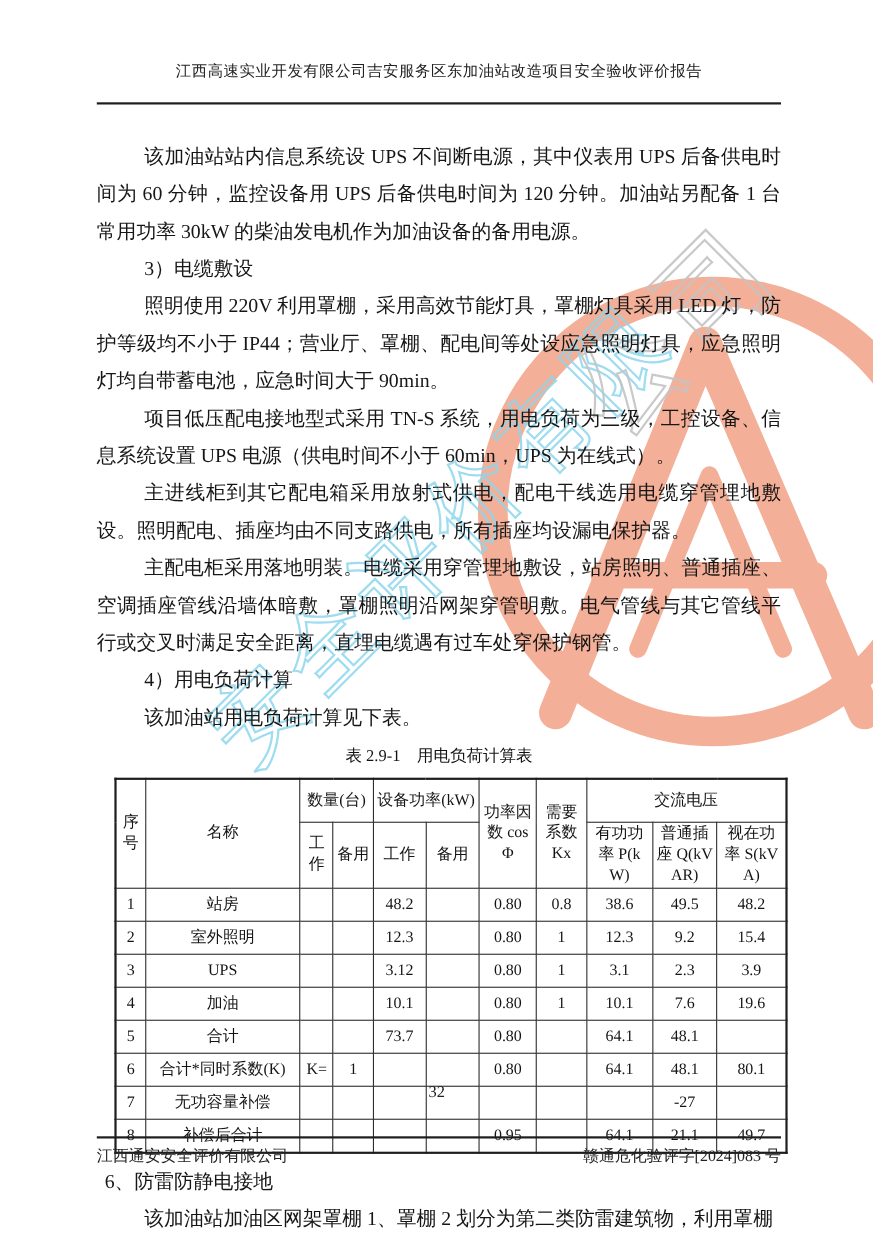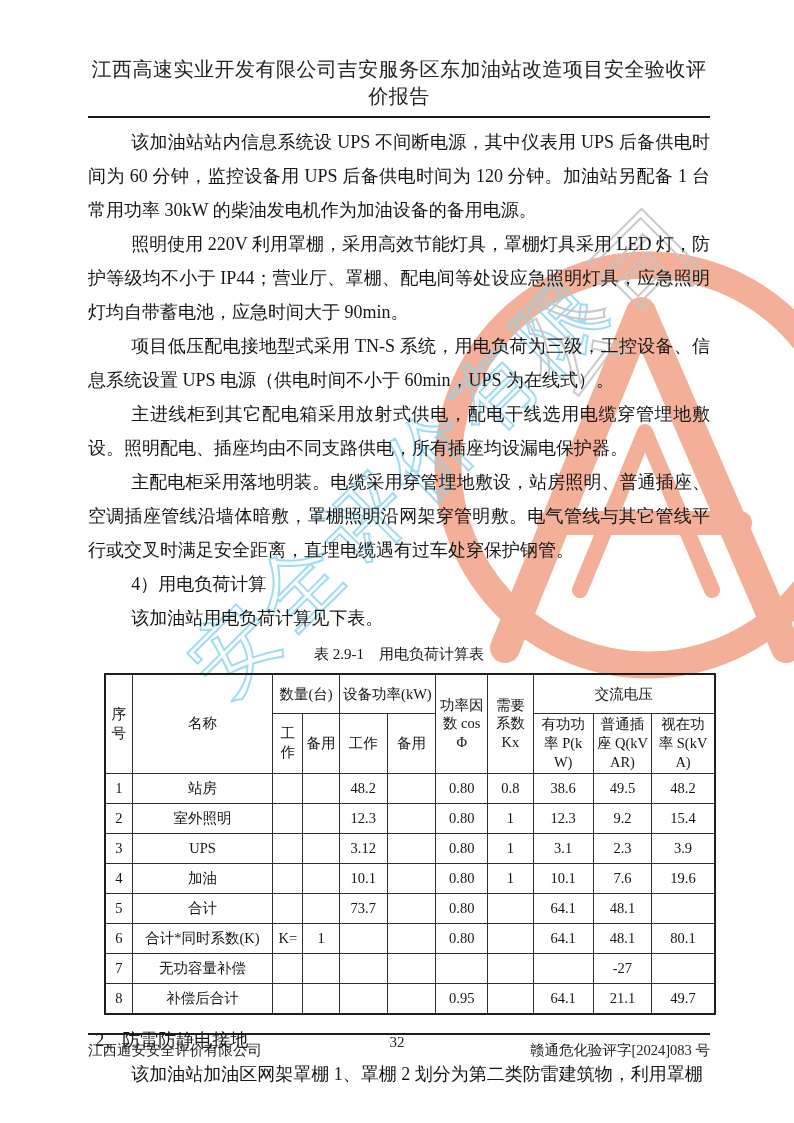--- a/index.html
+++ b/index.html
@@ -5,42 +5,42 @@
   html,body{margin:0;padding:0;background:#e8e8e8;}
   .page{
     width:794px;height:1123px;position:relative;margin:0 auto;
     background:#ffffff;overflow:hidden;
     font-family:"Liberation Serif","DejaVu Serif",serif;
     color:#1a1a1a;
   }
   .watermark{position:absolute;left:0;top:0;z-index:0;pointer-events:none;}
   .page-header{
     position:absolute;top:56px;left:88px;right:84px;z-index:1;
-    text-align:center;font-size:20px;letter-spacing:.5px;
-    padding-bottom:6px;border-bottom:2px solid #1d1d1d;color:#222;
+    text-align:center;font-size:14px;letter-spacing:.5px;
+    padding-bottom:19px;border-bottom:2px solid #1d1d1d;color:#222;
   }
   .content{position:absolute;top:97px;left:88px;right:84px;z-index:1;margin-top:28px;}
   .para{margin:0;font-size:18px;line-height:34px;text-align:justify;color:#161616;}
   .para.indent{text-indent:2.4em;}
   .para.section{text-indent:.4em;}
   .table-title{text-align:center;font-size:15px;line-height:32px;margin-top:3px;color:#141414;}
   table.load-table{
     border-collapse:collapse;table-layout:fixed;width:612px;
     margin:3px auto 0 16px;font-size:14.5px;color:#141414;
     border:2px solid #1d1d1d;
   }
   .load-table th,.load-table td{
     border:1px solid #2e2e2e;text-align:center;vertical-align:middle;
     padding:1px 2px;font-weight:normal;word-break:break-all;line-height:1.3;
   }
   .load-table thead tr.h1 th{height:36px;}
   .load-table thead tr.h2 th{height:40px;}
   .load-table tbody td{height:27px;}
   .after-table{margin-top:8px;}
-  .page-number{position:absolute;left:0;right:0;top:1034px;z-index:1;text-align:center;font-size:15px;color:#222;}
+  .page-number{position:absolute;left:0;right:0;top:985px;z-index:1;text-align:center;font-size:15px;color:#222;}
   .page-footer{
     position:absolute;left:88px;right:84px;top:1033px;z-index:1;
     border-top:2px solid #1d1d1d;padding-top:6px;
     display:flex;justify-content:space-between;font-size:14.5px;color:#222;
   }
 </style>
 </head>
 <body>
 
 <div class="page">
@@ -55,20 +55,21 @@
     <text x="225" y="700" font-size="84" letter-spacing="8" fill="none" stroke-width="2" opacity="0.85" transform="rotate(-45 225 700)" stroke="#8ed6ee">安全评价有限</text>
     <text x="560" y="400" font-size="100" letter-spacing="10" fill="none" stroke-width="2" opacity="0.9" transform="rotate(-45 560 400)" stroke="#c4c4c4">公司</text>
   </svg>
 
   <header class="page-header">
     <div>江西高速实业开发有限公司吉安服务区东加油站改造项目安全验收评价报告</div>
   </header>
 
   <main class="content">
     <p class="para indent">该加油站站内信息系统设 UPS 不间断电源，其中仪表用 UPS 后备供电时间为 60 分钟，监控设备用 UPS 后备供电时间为 120 分钟。加油站另配备 1 台常用功率 30kW 的柴油发电机作为加油设备的备用电源。</p>
+    <p class="para indent">3）电缆敷设</p>
     <p class="para indent">照明使用 220V 利用罩棚，采用高效节能灯具，罩棚灯具采用 LED 灯，防护等级均不小于 IP44；营业厅、罩棚、配电间等处设应急照明灯具，应急照明灯均自带蓄电池，应急时间大于 90min。</p>
     <p class="para indent">项目低压配电接地型式采用 TN-S 系统，用电负荷为三级，工控设备、信息系统设置 UPS 电源（供电时间不小于 60min，UPS 为在线式）。</p>
     <p class="para indent">主进线柜到其它配电箱采用放射式供电，配电干线选用电缆穿管埋地敷设。照明配电、插座均由不同支路供电，所有插座均设漏电保护器。</p>
     <p class="para indent">主配电柜采用落地明装。电缆采用穿管埋地敷设，站房照明、普通插座、空调插座管线沿墙体暗敷，罩棚照明沿网架穿管明敷。电气管线与其它管线平行或交叉时满足安全距离，直埋电缆遇有过车处穿保护钢管。</p>
     <p class="para indent">4）用电负荷计算</p>
     <p class="para indent">该加油站用电负荷计算见下表。</p>
 
     <div class="table-title">表 2.9-1　用电负荷计算表</div>
 
     <table class="load-table">
@@ -206,21 +207,21 @@
             <td></td>
             <td>0.95</td>
             <td></td>
             <td>64.1</td>
             <td>21.1</td>
             <td>49.7</td>
           </tr>
         </tbody>
     </table>
 
-    <p class="para section after-table">2、防雷防静电接地</p>
+    <p class="para section after-table">6、防雷防静电接地</p>
     <p class="para indent">该加油站加油区网架罩棚 1、罩棚 2 划分为第二类防雷建筑物，利用罩棚</p>
   </main>
 
   <div class="page-number">32</div>
 
   <footer class="page-footer">
     <span>江西通安安全评价有限公司</span>
     <span>赣通危化验评字[2024]083 号</span>
   </footer>
 

